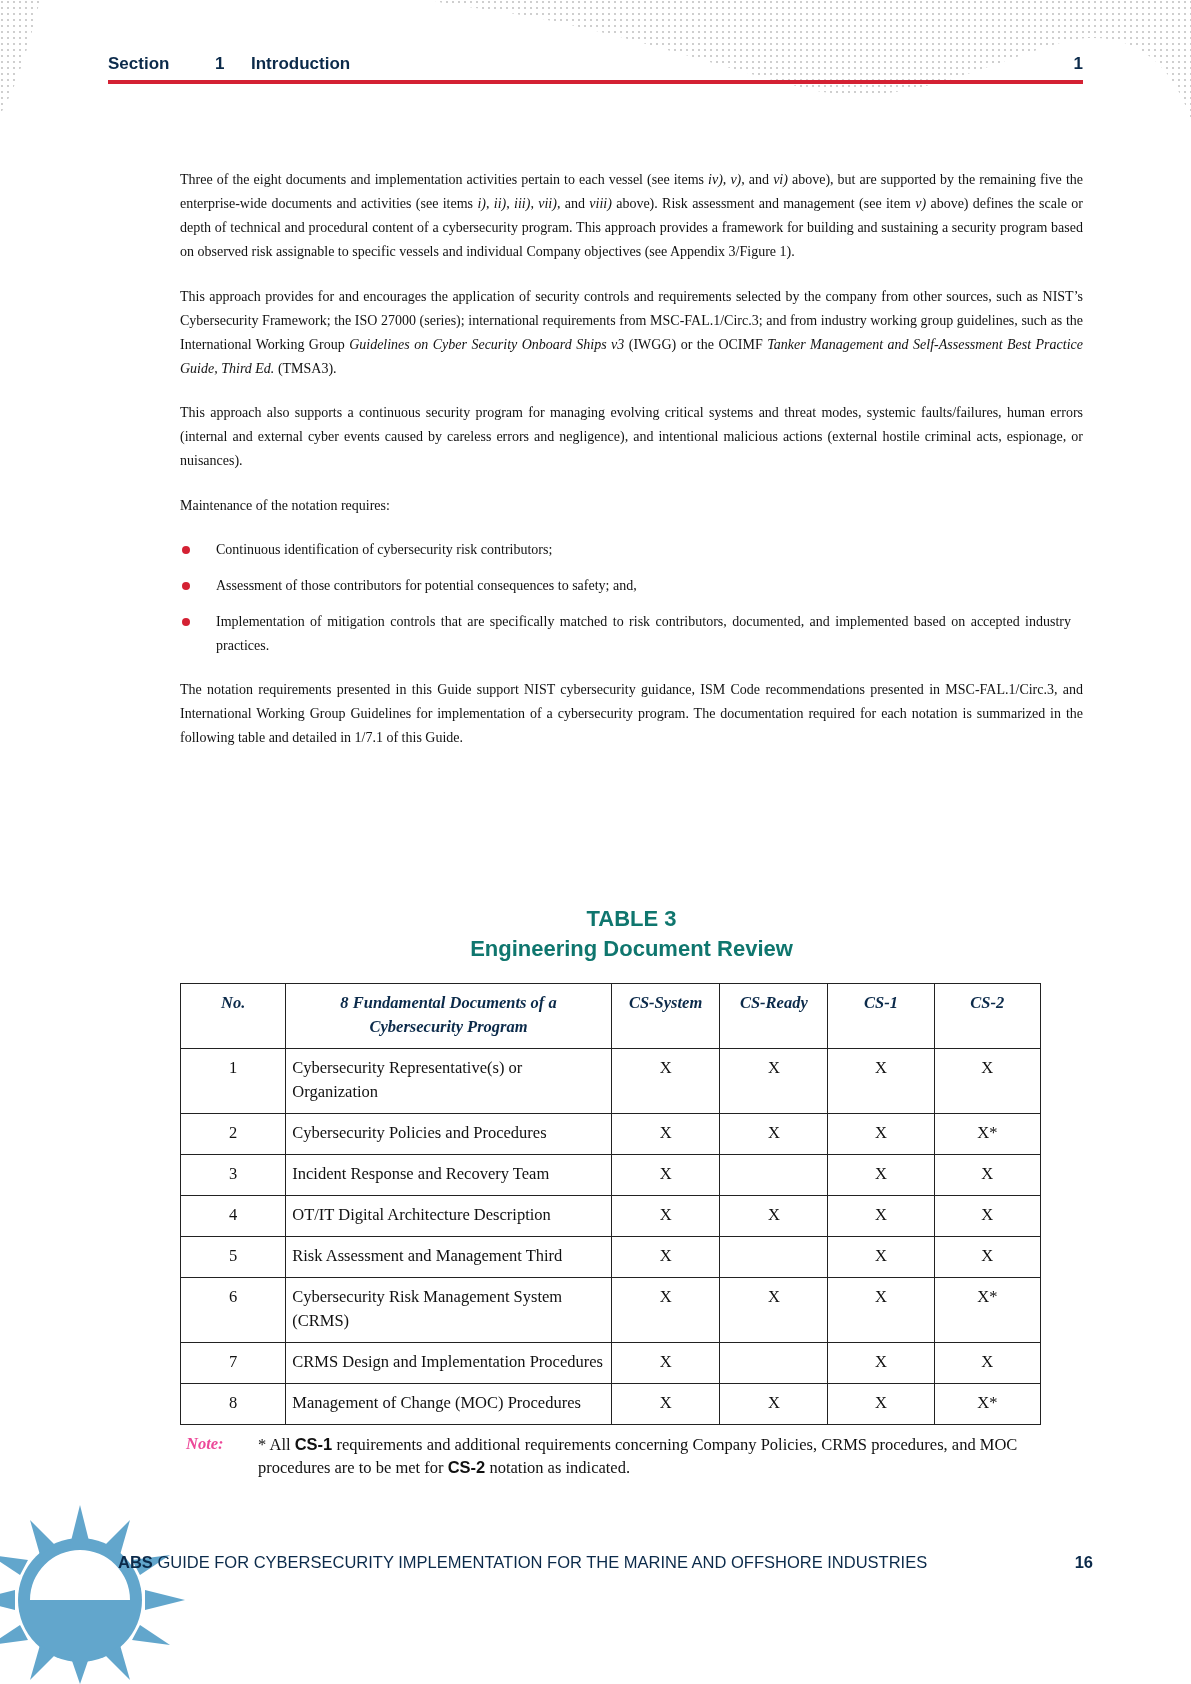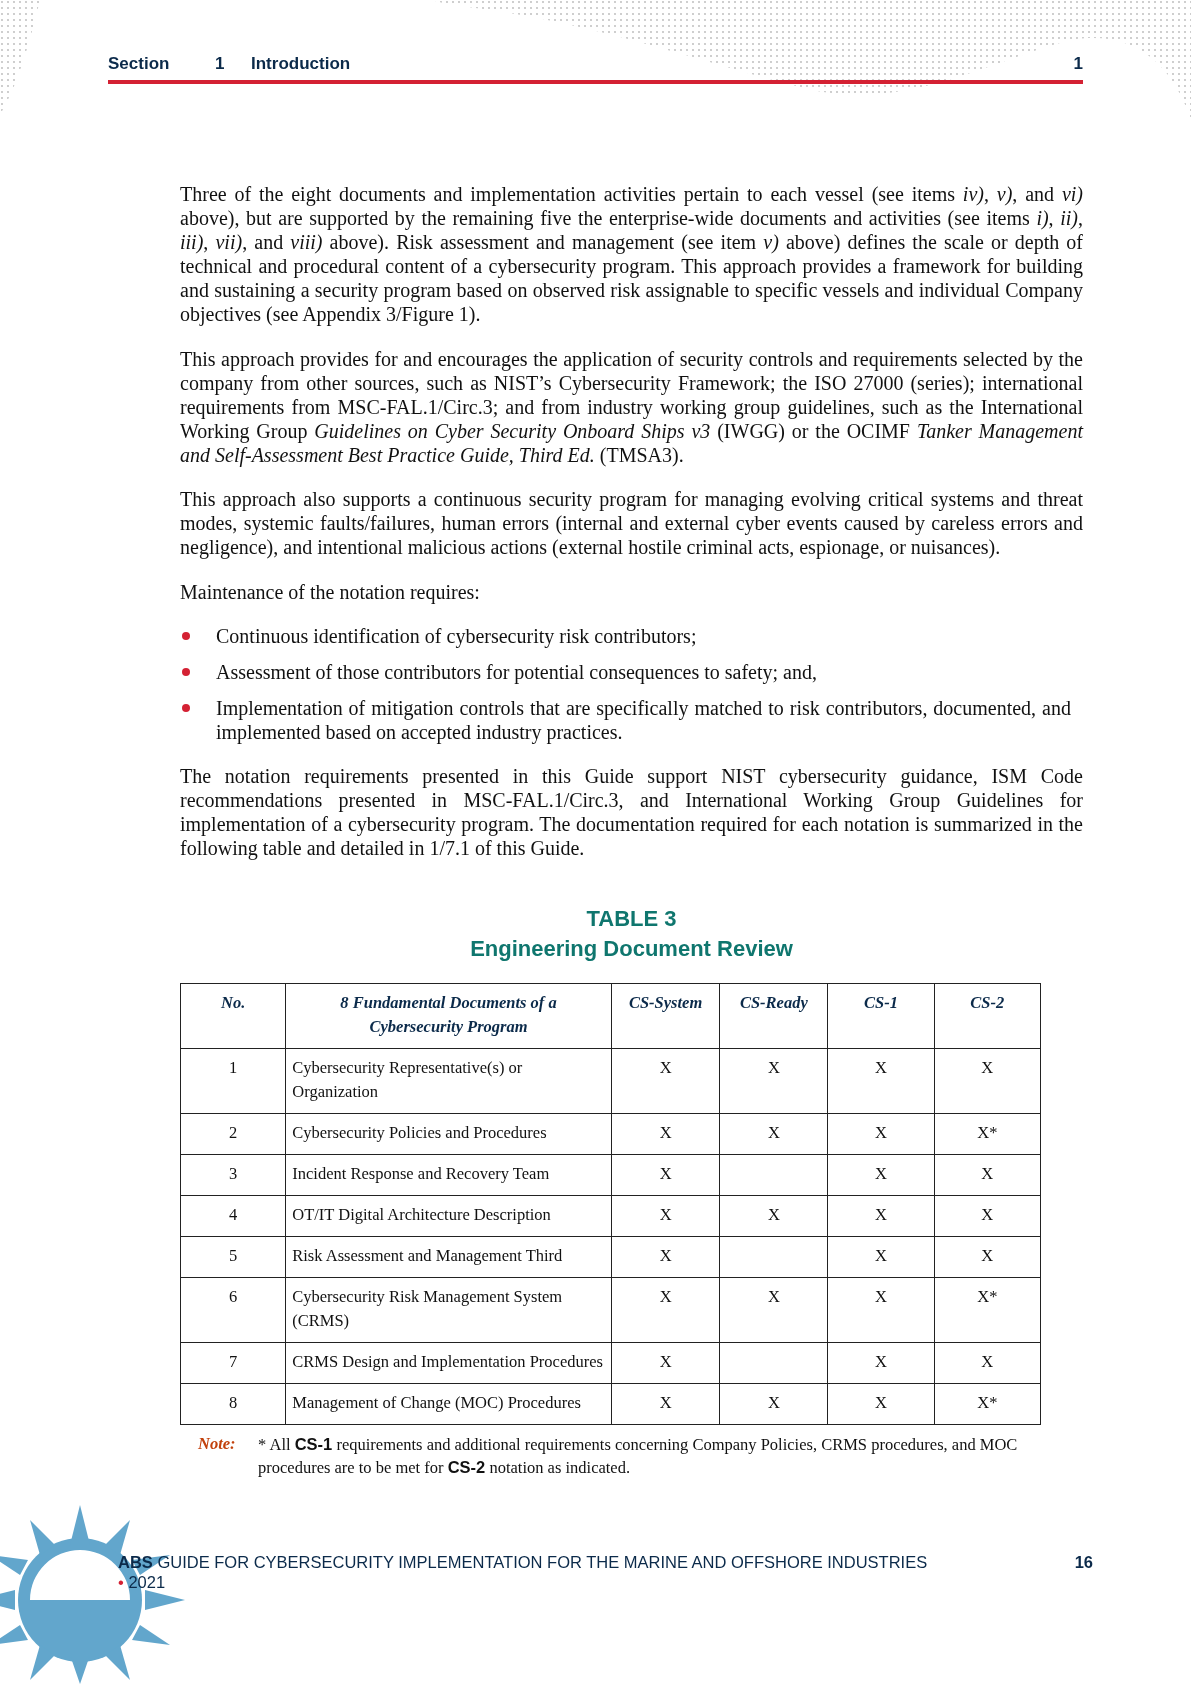--- a/index.html
+++ b/index.html
@@ -5,34 +5,34 @@
   html, body { margin: 0; padding: 0; }
   body { width: 1191px; height: 1684px; position: relative; background: #ffffff; overflow: hidden; font-family: "Liberation Serif", serif; color: #111; }
   .dots { position: absolute; top: 0; right: 0; width: 800px; height: 130px; pointer-events: none; }
   .dots-left { position: absolute; top: 0; left: 0; width: 60px; height: 120px; pointer-events: none; }
   .header { position: absolute; top: 54px; left: 108px; width: 975px; height: 24px; font-family: "Liberation Sans", sans-serif; font-weight: bold; font-size: 17px; color: #0b2a4a; }
   .header .sec { position: absolute; left: 0; }
   .header .num { position: absolute; left: 107px; }
   .header .title { position: absolute; left: 143px; }
   .header .pg { position: absolute; right: 0; }
   .redline { position: absolute; top: 80px; left: 108px; width: 975px; height: 4px; background: #d42133; }
-  .body { position: absolute; top: 182px; left: 180px; width: 903px; font-size: 20px; line-height: 24px; }
+  .body { position: absolute; top: 168px; left: 180px; width: 903px; font-size: 14px; line-height: 24px; }
   .body p { margin: 0 0 20.5px 0; text-align: justify; }
   .body ul { list-style: none; margin: 0 12px 20px 0; padding: 0; }
   .body li { position: relative; padding-left: 36px; margin-bottom: 12px; text-align: justify; }
   .bullet { position: absolute; left: 2px; top: 8px; width: 8px; height: 8px; border-radius: 50%; background: #d42133; }
   .tcap { position: absolute; top: 904px; left: 180px; width: 903px; text-align: center; font-family: "Liberation Sans", sans-serif; font-weight: bold; color: #0f766e; font-size: 22px; line-height: 30px; }
   table { position: absolute; top: 983px; left: 180px; width: 861px; border-collapse: collapse; font-size: 16.5px; }
   th, td { border: 1.5px solid #222; vertical-align: top; padding: 7px 6px 9px 6px; line-height: 24px; }
   th { font-style: italic; font-weight: bold; color: #0b2a4a; height: 45px; text-align: center; }
   td.c { text-align: center; }
   td.doc { text-align: left; }
   .c-no { width: 100px; } .c-doc { width: 335px; } .c-x { width: 101px; }
   .note { position: absolute; top: 1433px; left: 186px; width: 890px; font-size: 16.5px; line-height: 22px; }
-  .note .lbl { position: absolute; left: 12px; top: 0; font-style: italic; font-weight: bold; color: #c2410c; }
+  .note .lbl { position: absolute; left: 0; top: 0; font-style: italic; font-weight: bold; color: #ec4899; }
   .note .txt { margin-left: 72px; }
   .sans-b { font-family: "Liberation Sans", sans-serif; font-weight: bold; }
   .footer { position: absolute; top: 1552px; left: 118px; width: 975px; font-family: "Liberation Sans", sans-serif; font-size: 16.5px; color: #0b2a4a; line-height: 20px; z-index: 2; }
   .footer .abs { font-weight: bold; }
   .footer .pg { position: absolute; right: 0; top: 0; font-weight: bold; }
   .footer .dot { color: #d42133; }
   .wm { position: absolute; left: 0; top: 1505px; width: 1191px; height: 179px; z-index: 1; pointer-events: none; }
 </style>
 </head>
 <body>
@@ -176,15 +176,14 @@
       <polygon points="60,175 70,140 85,150"></polygon>
       <polygon points="110,179 100,150 120,150"></polygon>
     </g>
     <path d="M60 95 A50 50 0 0 1 160 95 Z" fill="#ffffff"></path>
   </svg>
 
 </div>
 
 <div class="footer">
   <div><span class="abs">ABS</span><span> GUIDE FOR CYBERSECURITY IMPLEMENTATION FOR THE MARINE AND OFFSHORE INDUSTRIES</span></div>
-  <div><span class="dot">•</span> <span>2021</span></div>
   <span class="pg">16</span>
 </div>
 
 </body></html>

